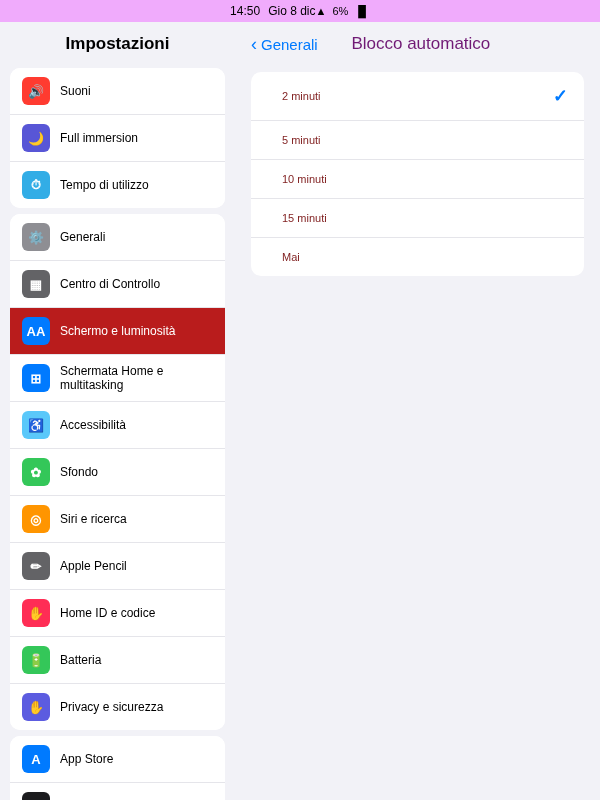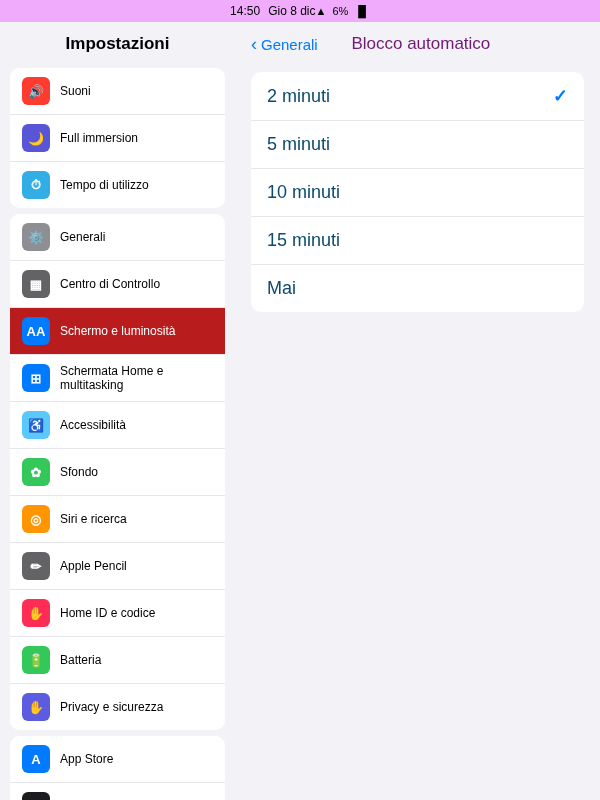--- a/index.html
+++ b/index.html
@@ -145,22 +145,23 @@
       display: flex;
       align-items: center;
       justify-content: space-between;
       padding: 13px 16px;
       border-bottom: 0.5px solid #e5e5ea;
       cursor: pointer;
     }
     .option-item:last-child { border-bottom: none; }
 
     .option-label {
-      font-size: 18px;
-      color: #0c4a6e;
+      font-size: 11px;
+      color: #7f1d1d;
+      margin-left: 15px;
     }
 
     .checkmark {
       color: #007aff;
       font-size: 18px;
       font-weight: 600;
     }
 
     
     .icon-red { background: #ff3b30; }

